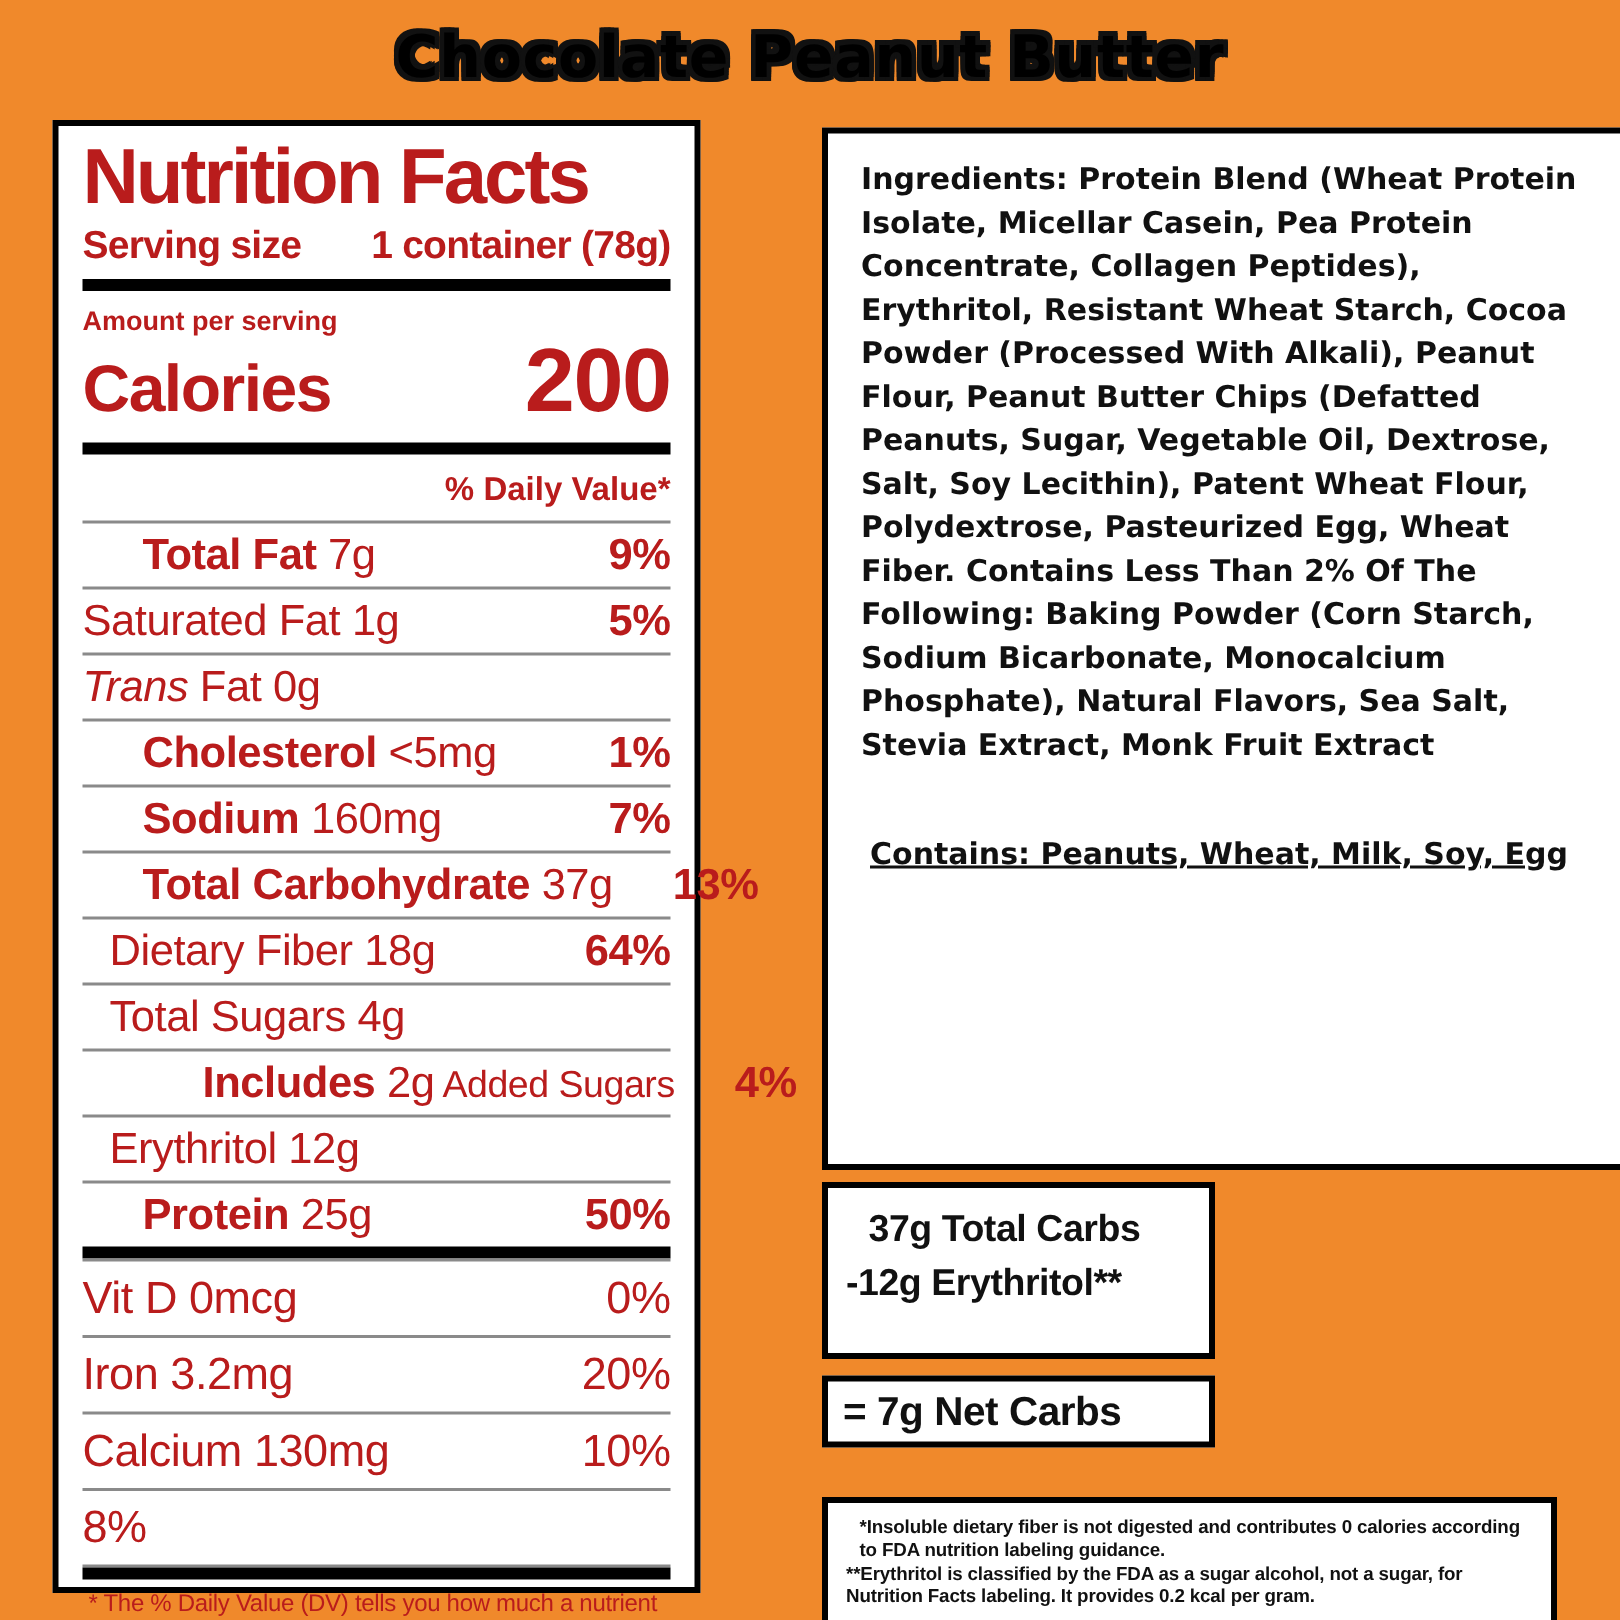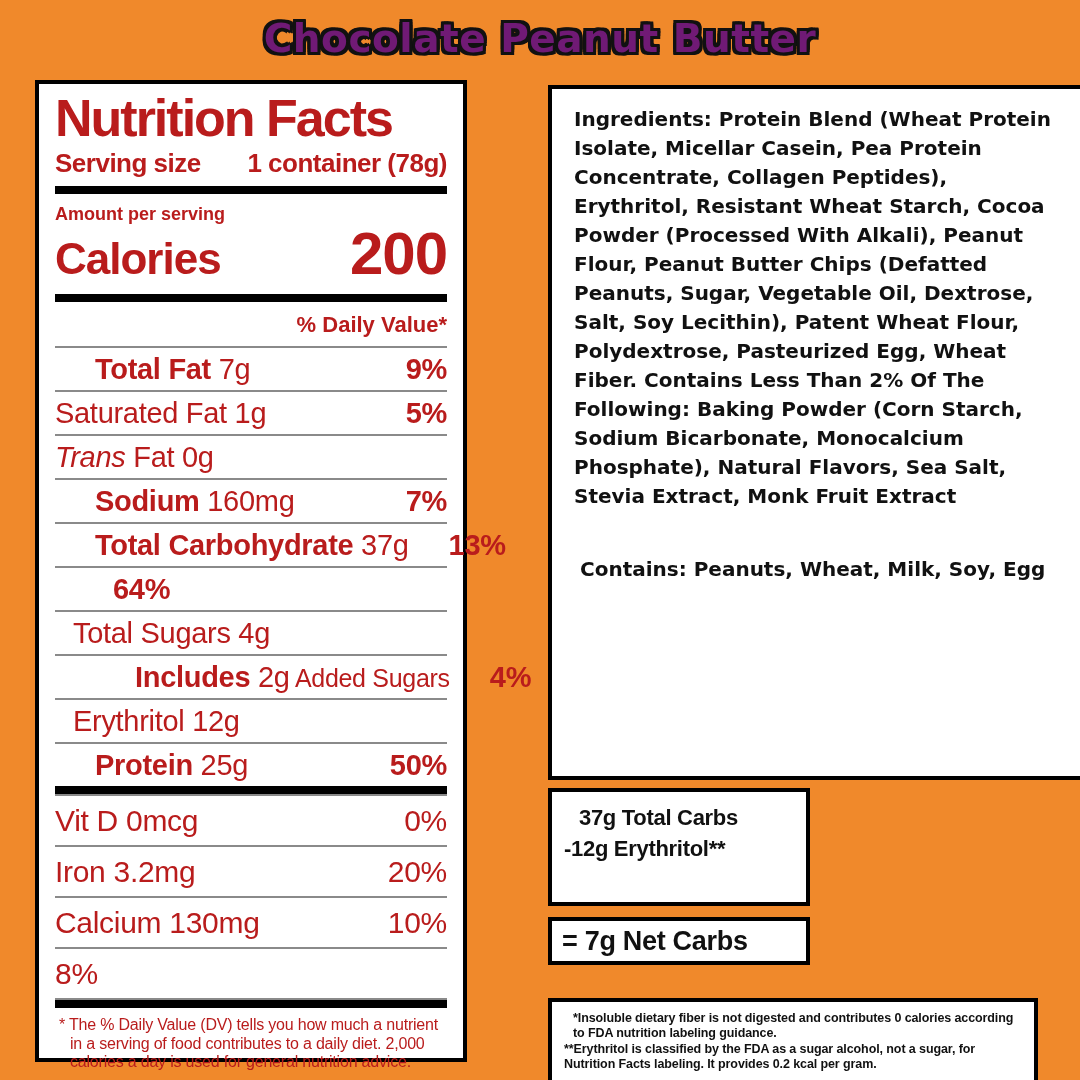--- a/index.html
+++ b/index.html
@@ -10,21 +10,21 @@
     position:relative;overflow:hidden;
   }
   .canvas{position:absolute;inset:0;width:1080px;height:1080px;}
 
   
   .page-title{
     position:absolute;top:16px;left:0;width:1080px;
     text-align:center;
     font-family:"DejaVu Sans",sans-serif;
     font-weight:bold;font-size:39px;letter-spacing:0.5px;
-    color:#701a75;
+    color:#000000;
     text-shadow:
       -3px -3px 0 #111, 3px -3px 0 #111, -3px 3px 0 #111, 3px 3px 0 #111,
       -3px 0 0 #111, 3px 0 0 #111, 0 -3px 0 #111, 0 3px 0 #111,
       -2px -3px 0 #111, 2px 3px 0 #111, -3px 2px 0 #111, 3px -2px 0 #111;
   }
 
   
   .nf-box{
     position:absolute;left:35px;top:80px;width:432px;height:982px;
     background:#fff;border:4px solid #000;box-sizing:border-box;
@@ -56,24 +56,24 @@
   .bar-bottom{margin-top:0px;}
   .nf-footnote{
     font-size:16px;line-height:1.15;margin-top:8px;
     padding-left:15px;text-indent:-11px;letter-spacing:-0.2px;
   }
 
   
   .panel{background:#fff;border:4px solid #000;box-sizing:border-box;position:absolute;color:#111;}
   .ing-box{left:548px;top:85px;width:544px;height:695px;padding:16px 22px;}
   .ing-text{font-family:"DejaVu Sans",sans-serif;font-weight:bold;font-size:20px;line-height:1.45;}
-  .ing-contains{font-family:"DejaVu Sans",sans-serif;font-weight:bold;font-size:20px;margin-top:46px;padding-left:6px;}
+  .ing-contains{font-family:"DejaVu Sans",sans-serif;font-weight:bold;font-size:20px;margin-top:46px;padding-left:6px;text-decoration:underline;}
 
   .nc-box{left:548px;top:788px;width:262px;height:118px;padding:10px 12px;}
-  .nc-line{font-weight:bold;font-size:22px;line-height:1.42;letter-spacing:-0.3px;}
+  .nc-line{font-weight:bold;font-size:25px;line-height:1.42;letter-spacing:-0.3px;}
   .nc-line:first-child{padding-left:15px;}
 
   .nc-result-box{left:548px;top:917px;width:262px;height:45px;padding:20px 10px;
     display:flex;align-items:center;text-align:center;}
   .nc-result{font-weight:bold;font-size:27px;letter-spacing:-0.3px;}
 
   .fn-box{left:548px;top:998px;width:490px;height:92px;padding:9px 12px;}
   .fn-note{font-weight:bold;font-size:12.5px;line-height:1.2;letter-spacing:-0.1px;}
   .fn-note.first{padding-left:9px;}
   .fn-note + .fn-note{margin-top:1px;}
@@ -105,28 +105,33 @@
           <span class="npct nbold">9%</span>
         </div>
         <div class="nrow indent0">
           <span class="nleft"><span>Saturated Fat</span><span> 1g</span></span>
           <span class="npct nbold">5%</span>
         </div>
         <div class="nrow indent0">
           <span class="nleft"><span class="nitalic">Trans </span><span>Fat</span><span> 0g</span></span>
         </div>
         <div class="nrow indent0">
+          <span class="nleft"><span class="nbold">Cholesterol</span><span> &lt;5mg</span></span>
+          <span class="npct nbold">1%</span>
+        </div>
+        <div class="nrow indent0">
           <span class="nleft"><span class="nbold">Sodium</span><span> 160mg</span></span>
           <span class="npct nbold">7%</span>
         </div>
         <div class="nrow indent0">
           <span class="nleft"><span class="nbold">Total Carbohydrate</span><span> 37g</span></span>
           <span class="npct nbold">13%</span>
         </div>
         <div class="nrow indent1">
+          <span class="nleft"><span>Dietary Fiber</span><span> 18g</span></span>
           <span class="npct nbold">64%</span>
         </div>
         <div class="nrow indent1">
           <span class="nleft"><span>Total Sugars</span><span> 4g</span></span>
         </div>
         <div class="nrow indent2">
           <span class="nleft"><span class="nbold">Includes</span><span> 2g</span><span class="nsuffix"> Added Sugars</span></span>
           <span class="npct nbold">4%</span>
         </div>
         <div class="nrow indent1">

